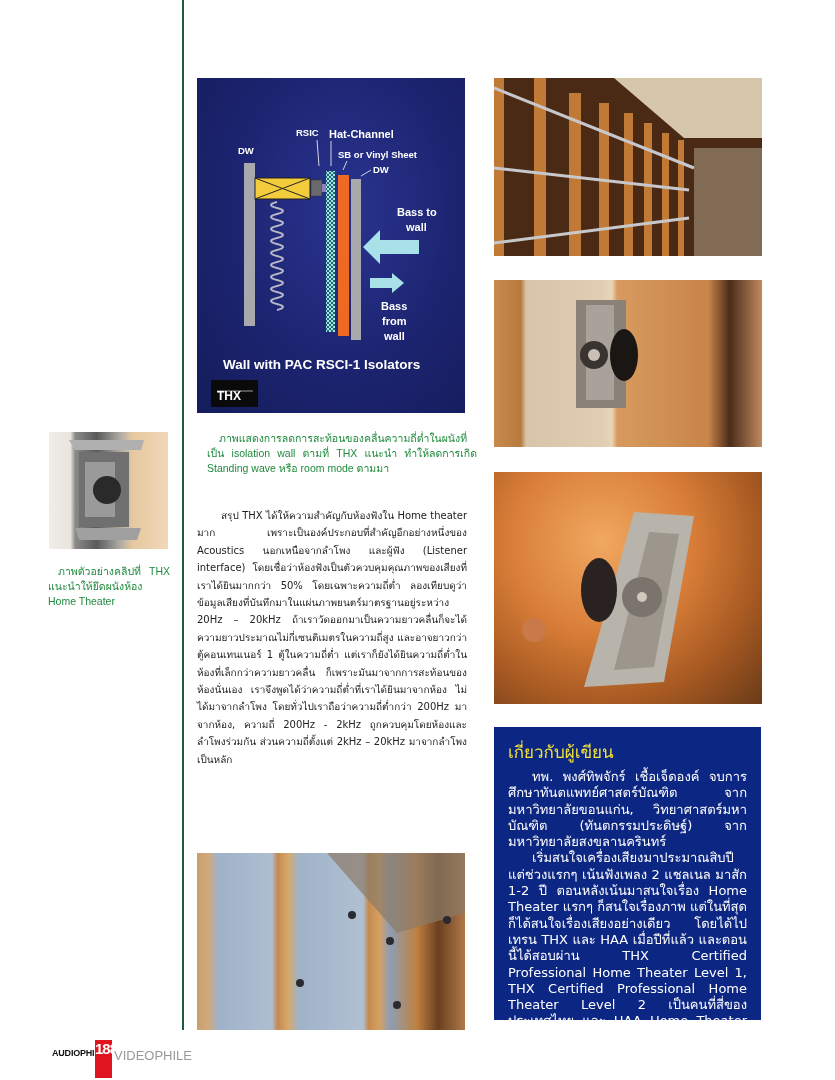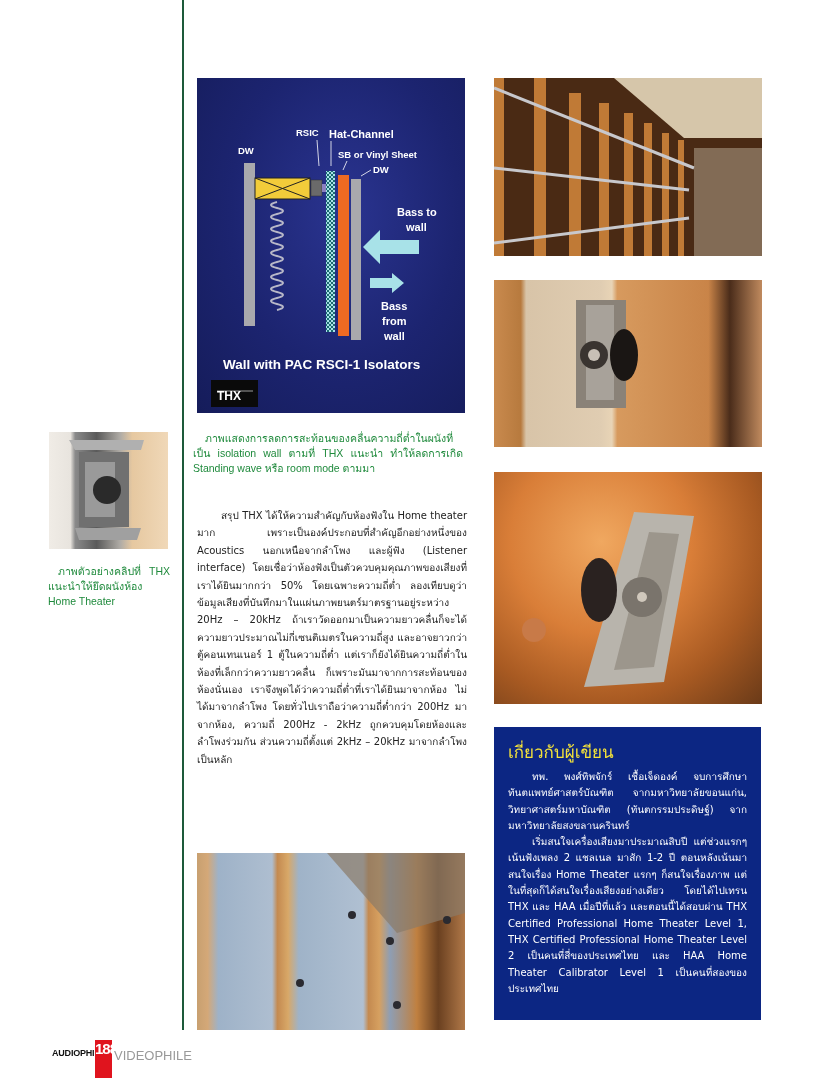--- a/index.html
+++ b/index.html
@@ -6,21 +6,21 @@
   body { width:835px; height:1080px; position:relative; overflow:hidden; font-family:"DejaVu Sans", sans-serif; }
   .abs { position:absolute; }
   .vrule { left:182px; top:0; width:2px; height:1030px; background:#1d5a3a; }
 
   
   .diagram { left:197px; top:78px; width:268px; height:335px; background:radial-gradient(ellipse at 55% 40%, #2a3490 0%, #1c2470 55%, #151c5a 100%); overflow:hidden; }
   .diagram svg { width:268px; height:335px; display:block; }
   .diagram text { font-family:"Liberation Sans", sans-serif; font-weight:bold; fill:#ffffff; }
 
   .caption-green { color:#1f8a3c; font-family:"Liberation Sans", sans-serif; font-size:10.5px; line-height:15px; text-align:justify; }
-  .fig-caption { left:193px; top:431px; width:270px; text-indent:12px; }
+  .fig-caption { left:207px; top:431px; width:270px; text-indent:12px; }
   .side-caption { left:48px; top:564px; width:122px; text-indent:10px; }
 
   .body-text { left:197px; top:507px; width:270px; font-family:"DejaVu Sans", sans-serif; font-size:10px; line-height:17.4px; color:#222; text-align:justify; }
   .body-text p { margin:0; text-indent:24px; }
   .vdp { color:#d0202a; }
 
   .photo { overflow:hidden; }
   .ph-framing { left:494px; top:78px; width:268px; height:178px;
     background:
       linear-gradient(180deg, rgba(230,220,200,0.0) 0%, rgba(0,0,0,0) 100%),
@@ -34,21 +34,21 @@
     background:
       linear-gradient(90deg, #c8a070 0%, #d4a878 4%, #9eb2c8 8%, #aebed0 28%, #c48a50 30%, #d8a868 34%, #9fb3c8 38%, #b0c0d2 62%, #c48a50 64%, #d6a060 68%, #8e9eb4 72%, #c08040 82%, #6a4020 90%, #b07848 100%); }
   .ph-side { left:49px; top:432px; width:119px; height:117px;
     background: linear-gradient(90deg, #f0ece6 0%, #e8e4de 18%, #8a8a8a 22%, #5a5a5a 40%, #b0aca6 60%, #e6c8a0 70%, #f0d8b8 100%); }
 
   .photo svg { width:100%; height:100%; display:block; }
 
   
   .author { left:494px; top:727px; width:267px; height:293px; background:#0c2683; color:#ffffff; box-sizing:border-box; padding:14px 14px 20px 14px; }
   .author h2 { margin:0 0 6px 0; font-family:"DejaVu Sans", sans-serif; font-weight:normal; font-size:17px; color:#f4e23a; line-height:22px; }
-  .author p { margin:0; font-family:"DejaVu Sans", sans-serif; font-size:10px; line-height:16.3px; text-align:justify; text-indent:24px; }
+  .author p { margin:0; font-family:"DejaVu Sans", sans-serif; font-size:13px; line-height:16.3px; text-align:justify; text-indent:24px; }
 
   
   .footer { left:52px; top:1040px; height:38px; width:200px; }
   .ft-left { position:absolute; left:0; top:8px; font-family:"Liberation Sans", sans-serif; font-weight:bold; font-size:9px; color:#111; letter-spacing:-0.2px; }
   .ft-num { position:absolute; left:43px; top:0; width:17px; height:38px; background:#e0141e; color:#fff; font-family:"Liberation Sans", sans-serif; font-weight:bold; font-size:15px; text-align:center; line-height:18px; letter-spacing:-1px; }
   .ft-right { position:absolute; left:62px; top:8px; font-family:"Liberation Sans", sans-serif; font-size:13px; color:#999; }
 </style>
 </head>
 <body>
 

